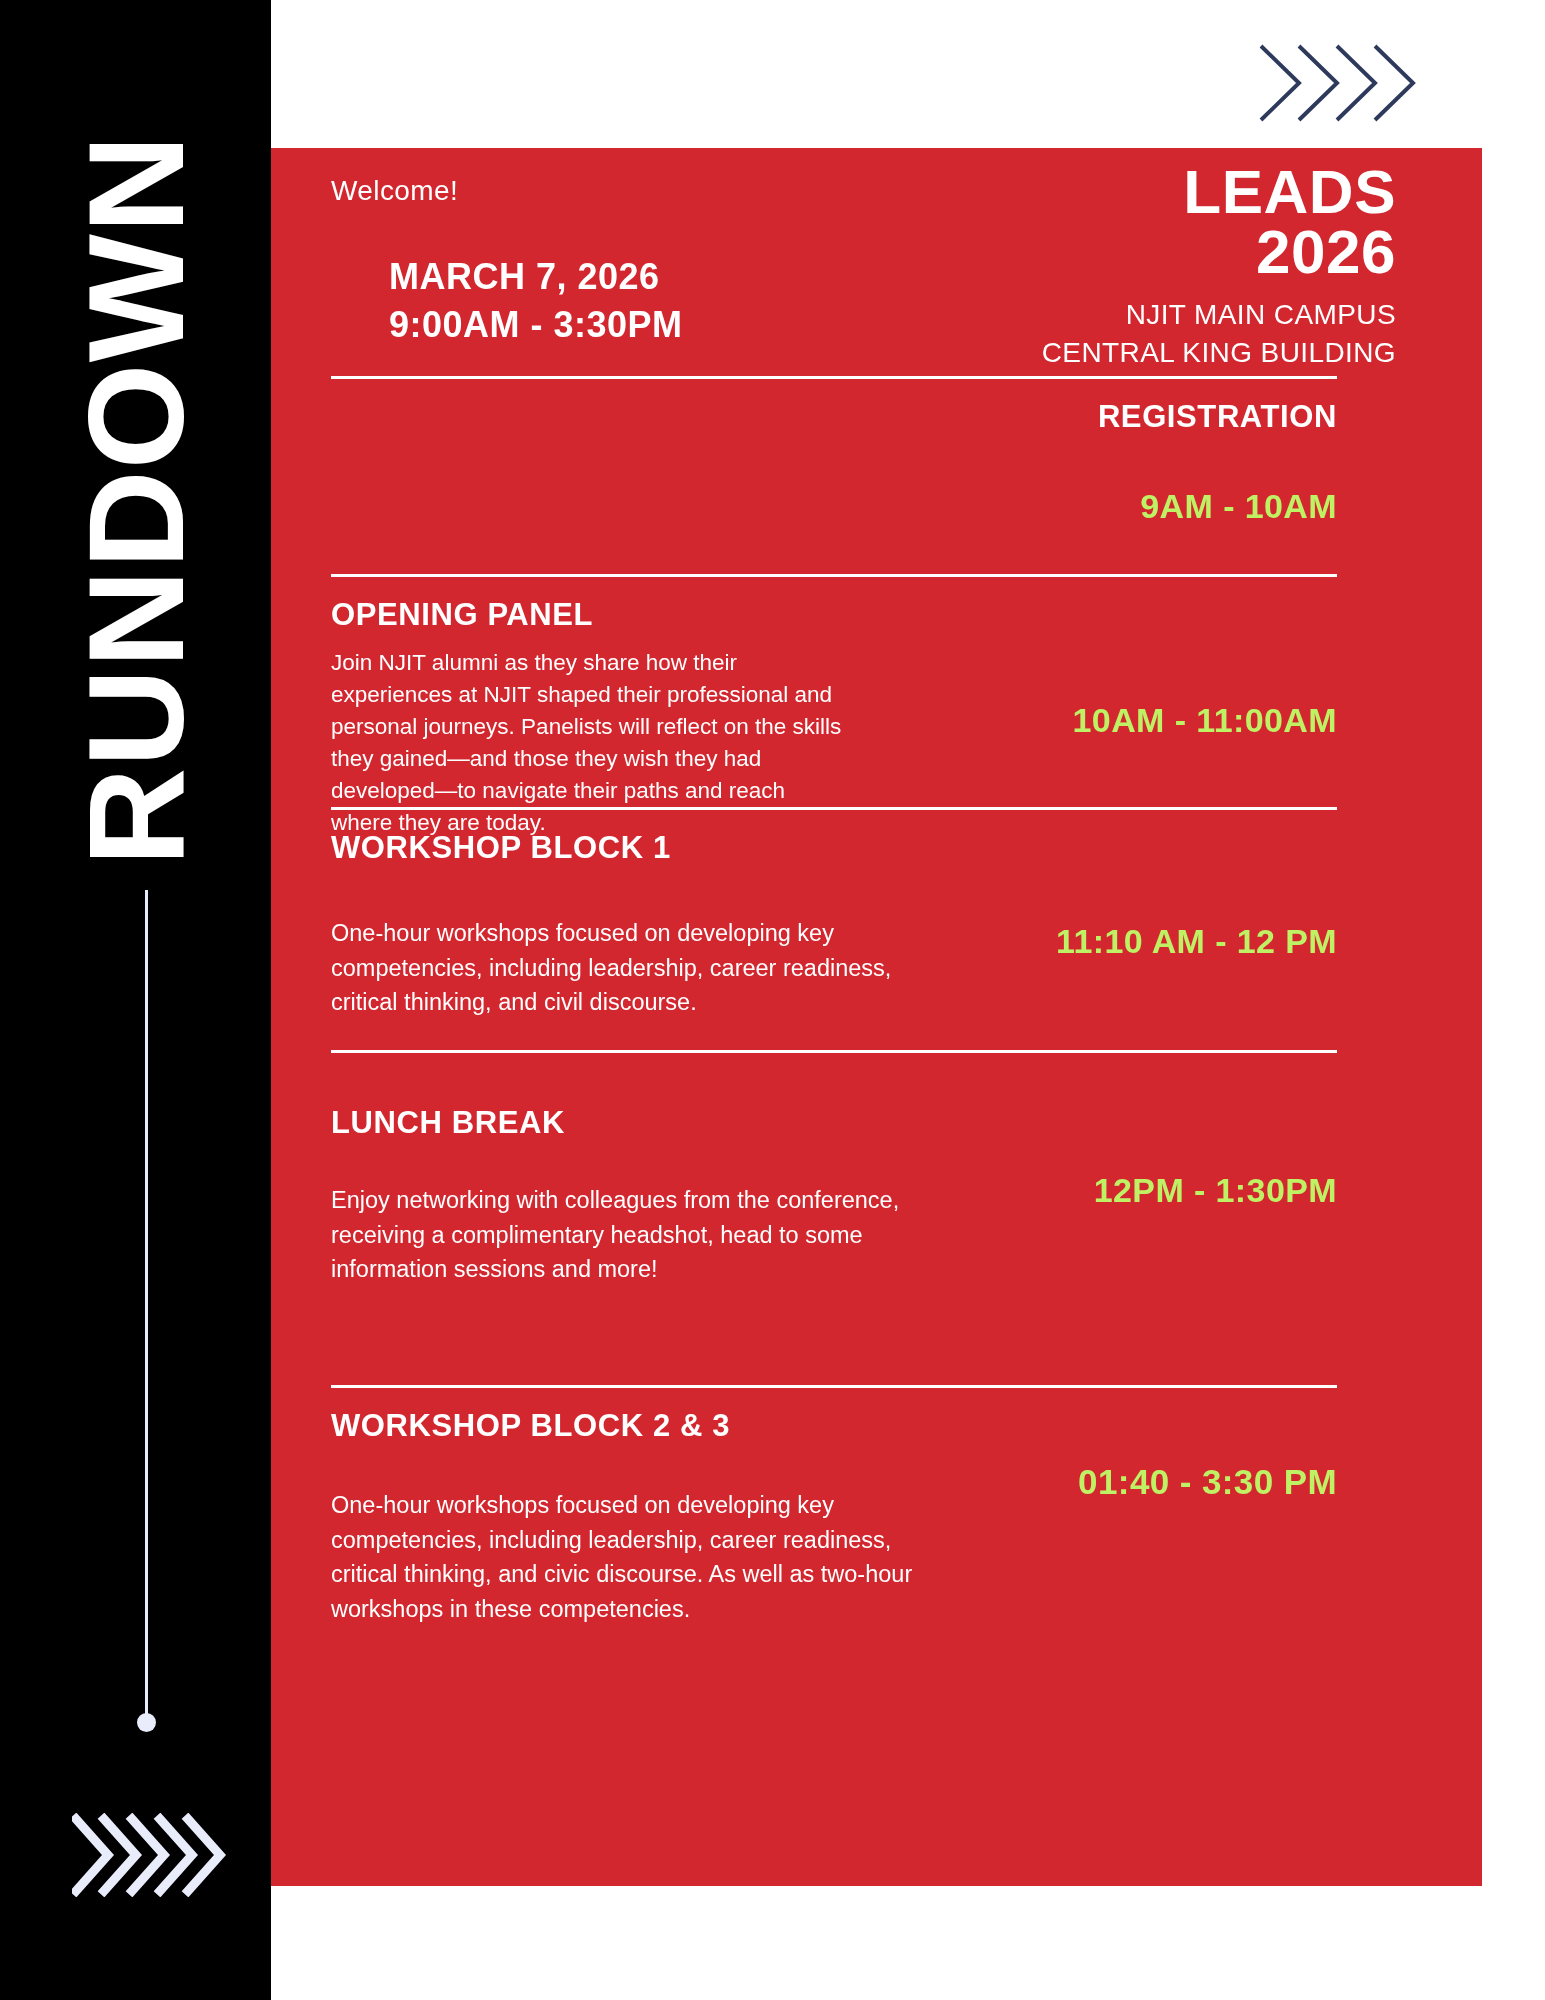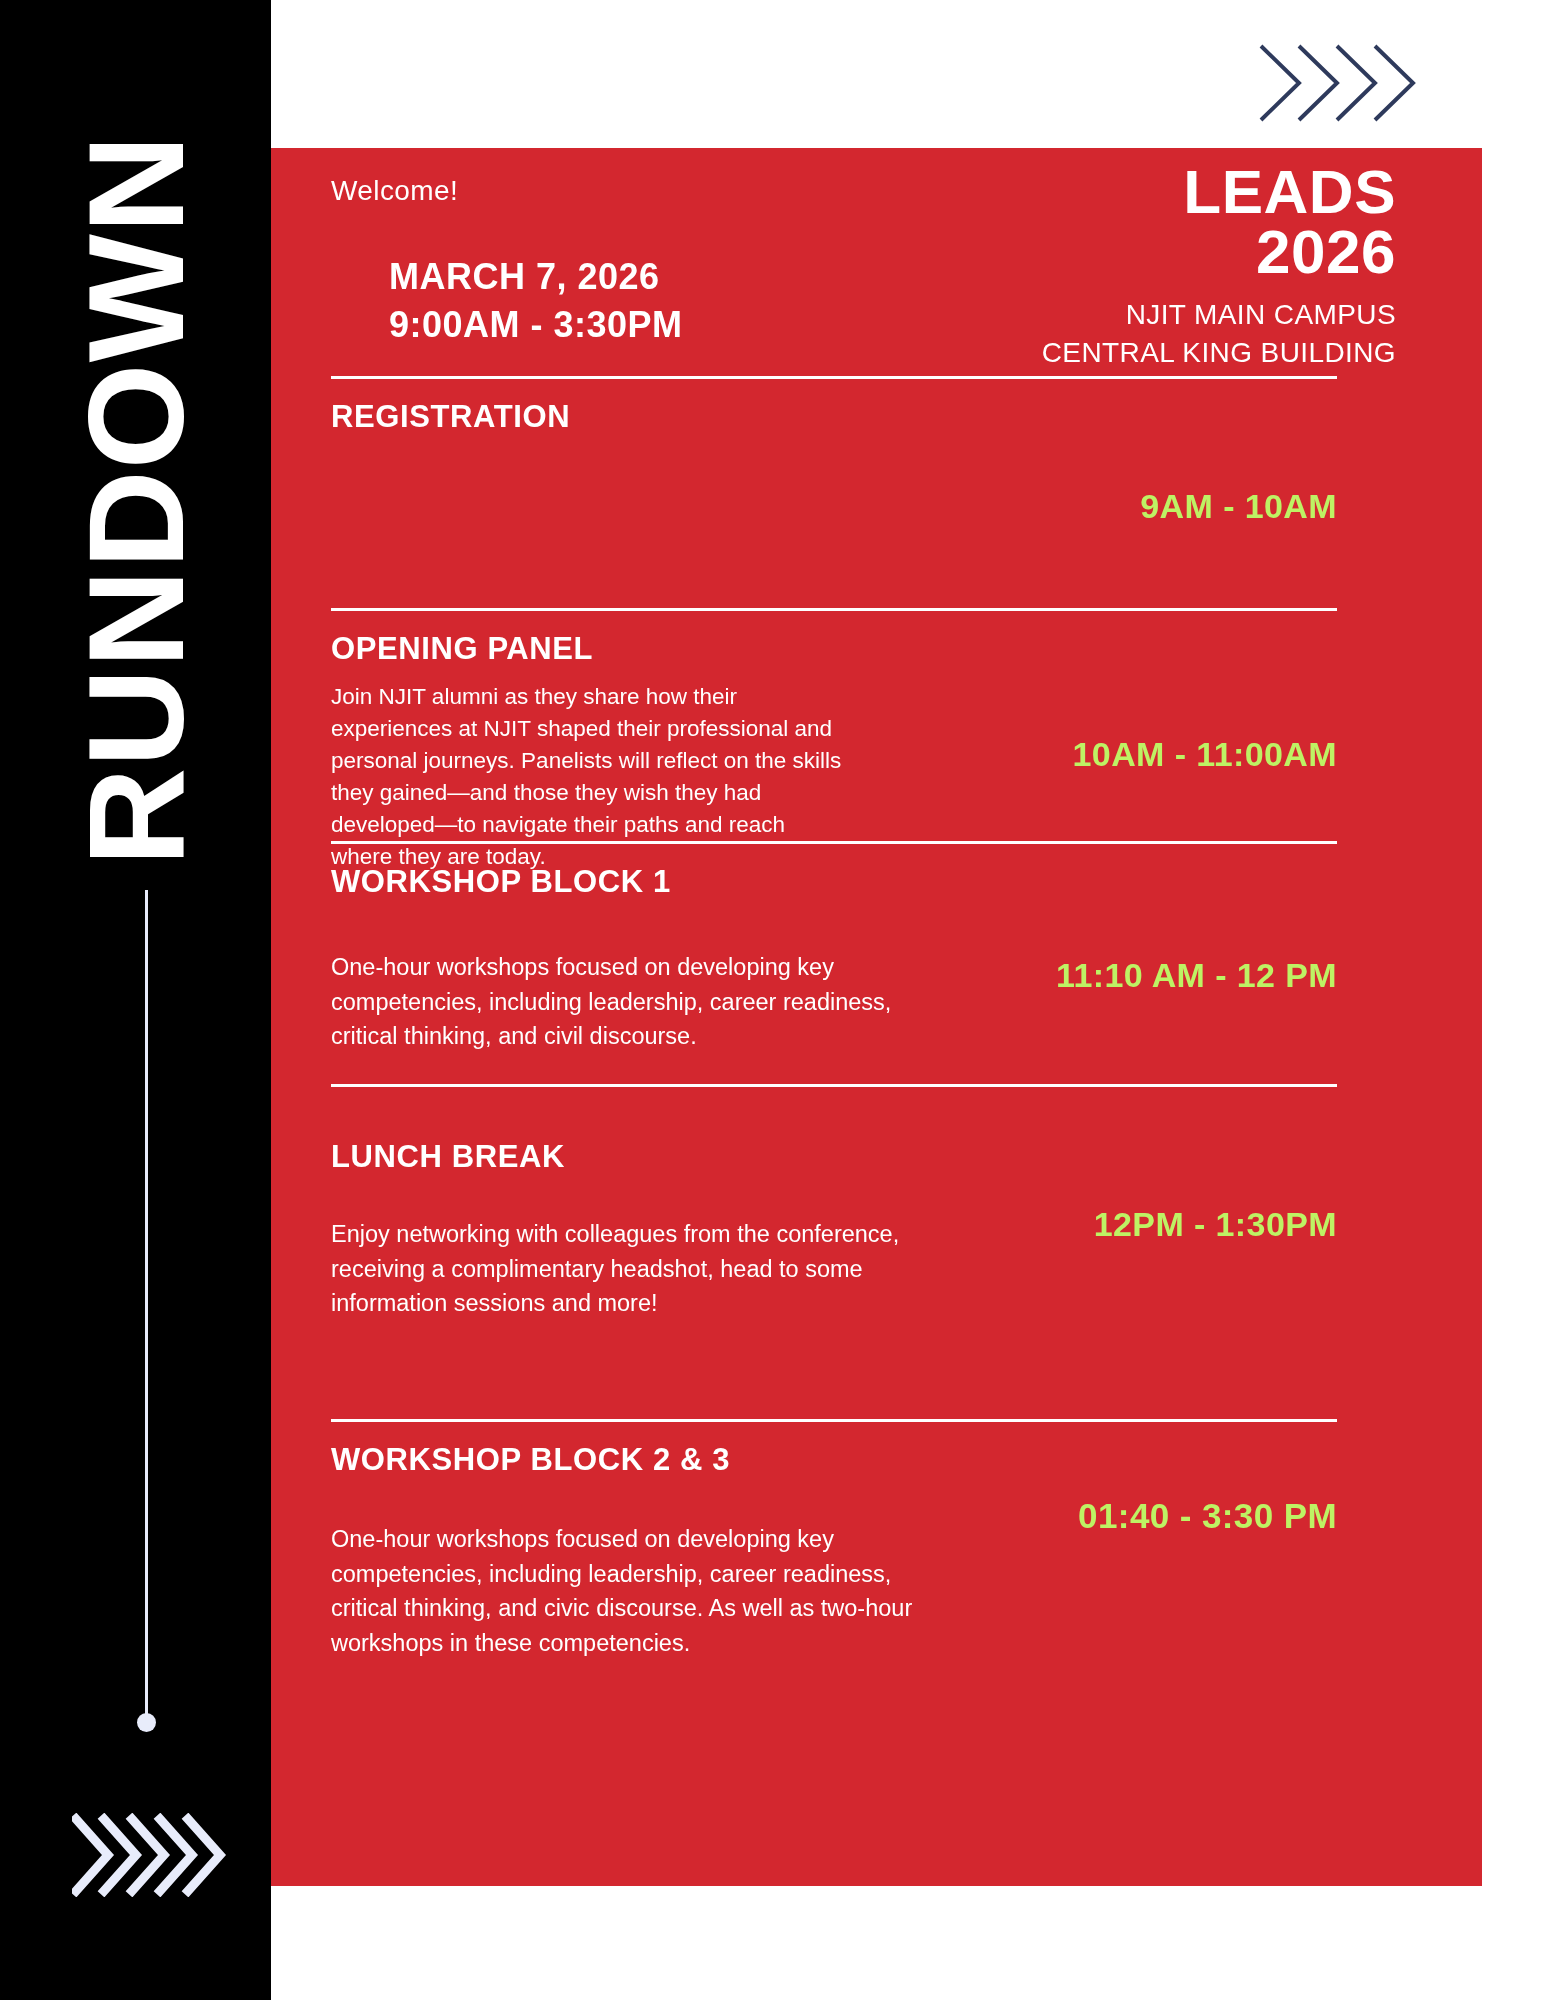--- a/index.html
+++ b/index.html
@@ -206,21 +206,21 @@
     color: #bef264;
     font-size: 34px;
     font-weight: 700;
     letter-spacing: 0.4px;
     white-space: nowrap;
     position: absolute;
     right: 0;
   }
 
   
-  .row-registration { height: 229px; }
+  .row-registration { height: 195px; text-align: right; }
   .row-registration .row-time { top: 52px; }
 
   .row-panel { height: 230px; }
   .row-panel .row-desc { font-size: 22.5px; line-height: 1.42; padding-top: 14px; width: 520px; }
   .row-panel .row-time { top: 68px; }
 
   .row-block1 { height: 240px; }
   .row-block1 .row-desc { padding-top: 50px; }
   .row-block1 .row-time { top: 56px; }
 

